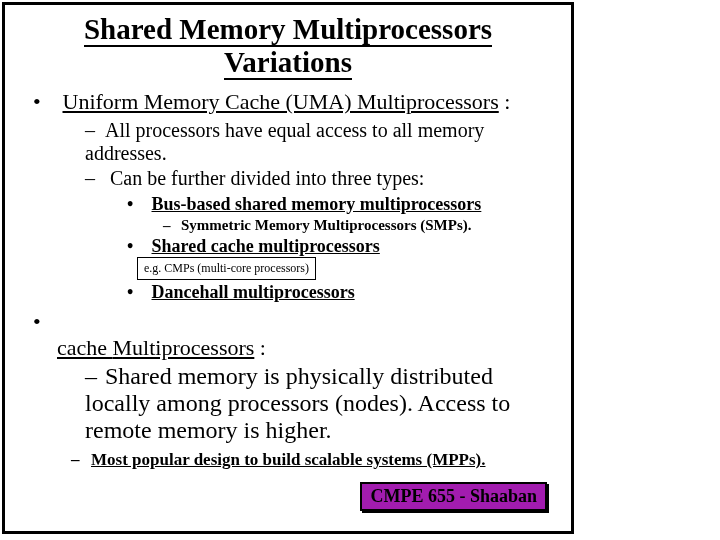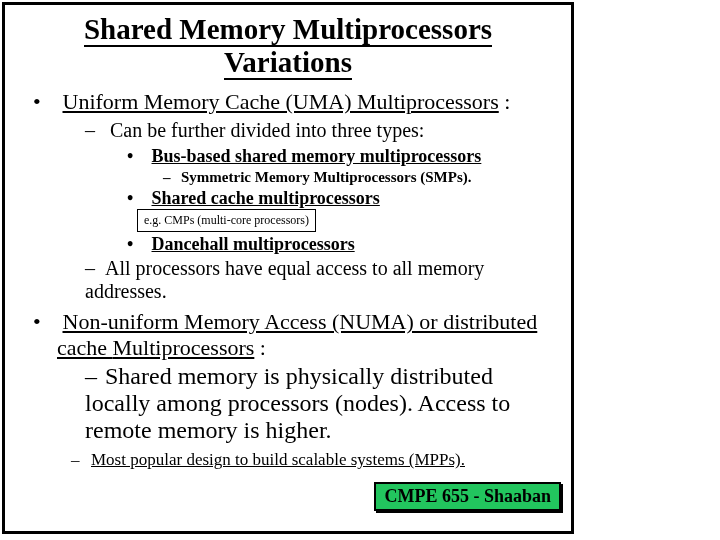--- a/index.html
+++ b/index.html
@@ -46,29 +46,29 @@
     font-size: 12px;
     padding: 3px 6px;
     font-weight: normal;
     vertical-align: middle;
     margin-left: 10px;
   }
   .sub2 { margin-left: 52px; margin-top: 2px; }
   .sub2 > li { font-size: 24px; margin-bottom: 2px; }
   .sub2 > li::before { content: "–"; display: inline-block; width: 20px; }
   .sub2b { margin-left: 38px; margin-top: 6px; }
-  .sub2b > li { font-size: 17px; margin-bottom: 6px; font-weight: normal; }
+  .sub2b > li { font-size: 17px; margin-bottom: 6px; font-weight: bold; }
   .sub2b > li::before { content: "–"; display: inline-block; width: 20px; }
   .footer-box {
     position: absolute;
-    right: 10px;
+    right: 24px;
     bottom: 20px;
     border: 2px solid #000;
     box-shadow: 2px 2px 0 #000;
-    background: #22c55e;
+    background: #a21caf;
     font-size: 18px;
     font-weight: bold;
     padding: 2px 8px;
   }
   .footer-meta {
     position: absolute;
     right: 14px;
     bottom: 4px;
     font-size: 10px;
   }
@@ -81,44 +81,44 @@
 
   <div class="title">
     <span>Shared Memory Multiprocessors Variations</span>
   </div>
 
   <ul class="lvl1">
 
     <li>
       <span class="u">Uniform Memory Cache (UMA) Multiprocessors</span><span> :</span>
       <ul class="lvl2">
+        <li>All processors have equal access to all memory addresses.</li>
         <li>
           <span>Can be further divided into three types:</span>
           <ul class="lvl3">
             <li>
               <span class="u">Bus-based shared memory multiprocessors</span>
               <ul class="lvl4">
                 <li>Symmetric Memory Multiprocessors (SMPs).</li>
               </ul>
             </li>
             <li>
               <span class="u">Shared cache multiprocessors</span>
               <span class="callout">e.g. CMPs (multi-core processors)</span>
             </li>
             <li>
               <span class="u">Dancehall multiprocessors</span>
             </li>
           </ul>
         </li>
-        <li>All processors have equal access to all memory addresses.</li>
       </ul>
     </li>
 
     <li style="margin-top:6px;">
-      <span class="u">Non-uniform Memory Access (NUMA) or distributed</span><br>
+      <br>
       <span style="display:inline-block;width:24px"></span><span class="u">cache </span><span class="u">Multiprocessors</span><span> :</span>
       <ul class="sub2">
         <li>Shared memory is physically distributed locally among processors (nodes).  Access to remote memory is higher.</li>
       </ul>
       <ul class="sub2b">
         <li><span class="u">Most popular design to build scalable systems (MPPs).</span></li>
       </ul>
     </li>
 
   </ul>

